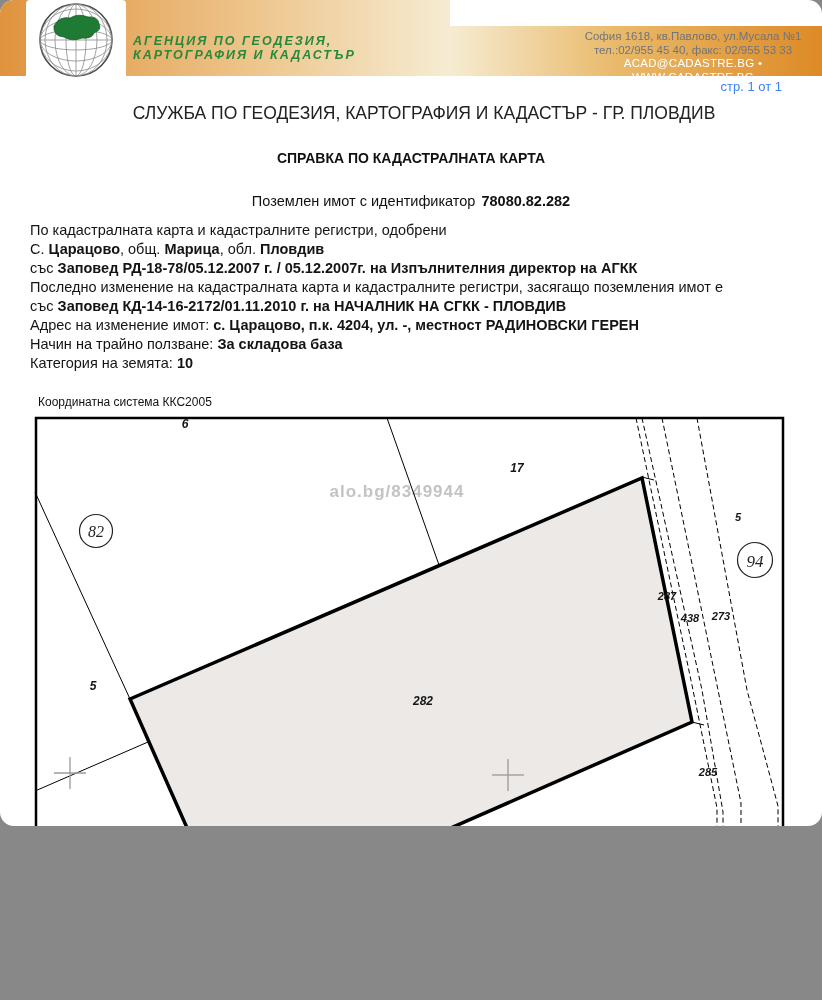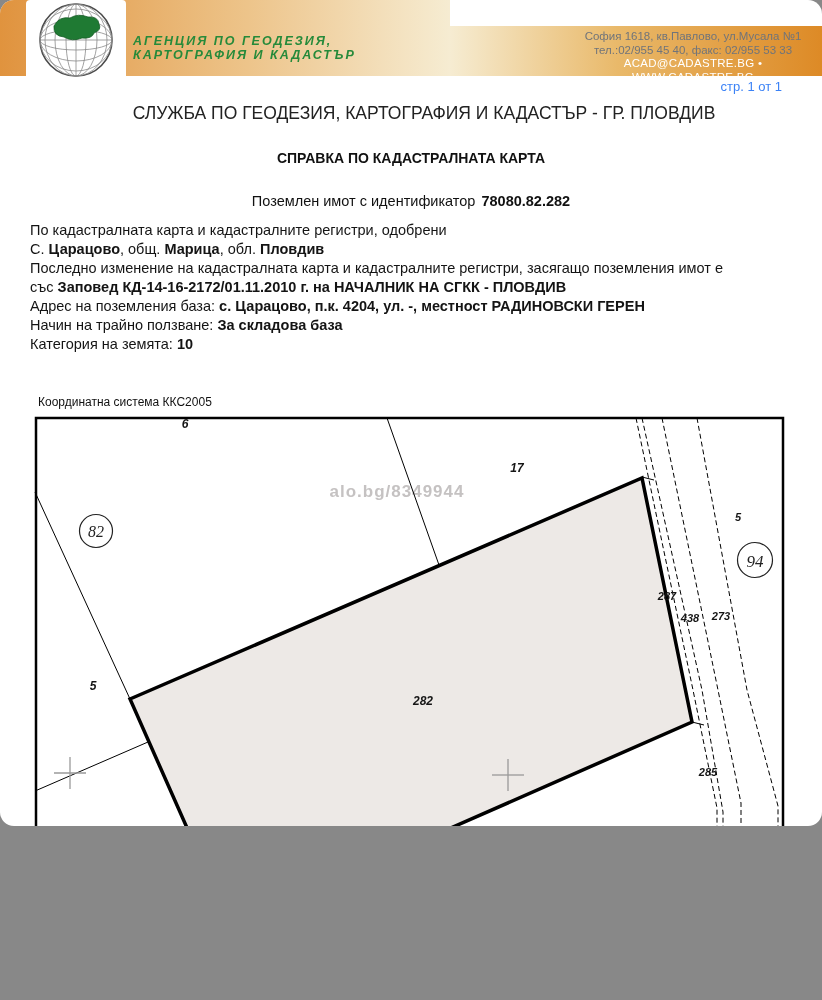--- a/index.html
+++ b/index.html
@@ -81,23 +81,24 @@
 
   <div class="office-title">СЛУЖБА ПО ГЕОДЕЗИЯ, КАРТОГРАФИЯ И КАДАСТЪР - ГР. ПЛОВДИВ</div>
   <div class="doc-title">СПРАВКА ПО КАДАСТРАЛНАТА КАРТА</div>
   <div class="prop-id-line">
     <span>Поземлен имот с идентификатор</span><span class="pid">78080.82.282</span>
   </div>
 
   <div class="info-block">
     <div>По кадастралната карта и кадастралните регистри, одобрени</div>
     <div><span>С. </span><span class="seg-b">Царацово</span><span>, общ. </span><span class="seg-b">Марица</span><span>, обл. </span><span class="seg-b">Пловдив</span></div>
+    <div><span>със </span><span class="seg-b">Заповед РД-18-78/05.12.2007 г. / 05.12.2007г. на Изпълнителния директор на АГКК</span></div>
     <div>Последно изменение на кадастралната карта и кадастралните регистри, засягащо поземления имот е</div>
     <div><span>със </span><span class="seg-b">Заповед КД-14-16-2172/01.11.2010 г. на НАЧАЛНИК НА СГКК - ПЛОВДИВ</span></div>
-    <div><span>Адрес на поземления база: </span><span class="seg-b">с. Царацово, п.к. 4204, ул. -, местност РАДИНОВСКИ ГЕРЕН</span></div>
+    <div><span>Адрес на изменение имот: </span><span class="seg-b">с. Царацово, п.к. 4204, ул. -, местност РАДИНОВСКИ ГЕРЕН</span></div>
     <div><span>Начин на трайно ползване: </span><span class="seg-b">За складова база</span></div>
     <div><span>Категория на земята: </span><span class="seg-b">10</span></div>
   </div>
 
   <div class="coord-label">Координатна система ККС2005</div>
 
   <svg class="map-svg" viewBox="0 0 822 1000">
 
     <rect x="36" y="418" width="747" height="566" fill="#ffffff" stroke="#000000" stroke-width="2.5"></rect>
 

